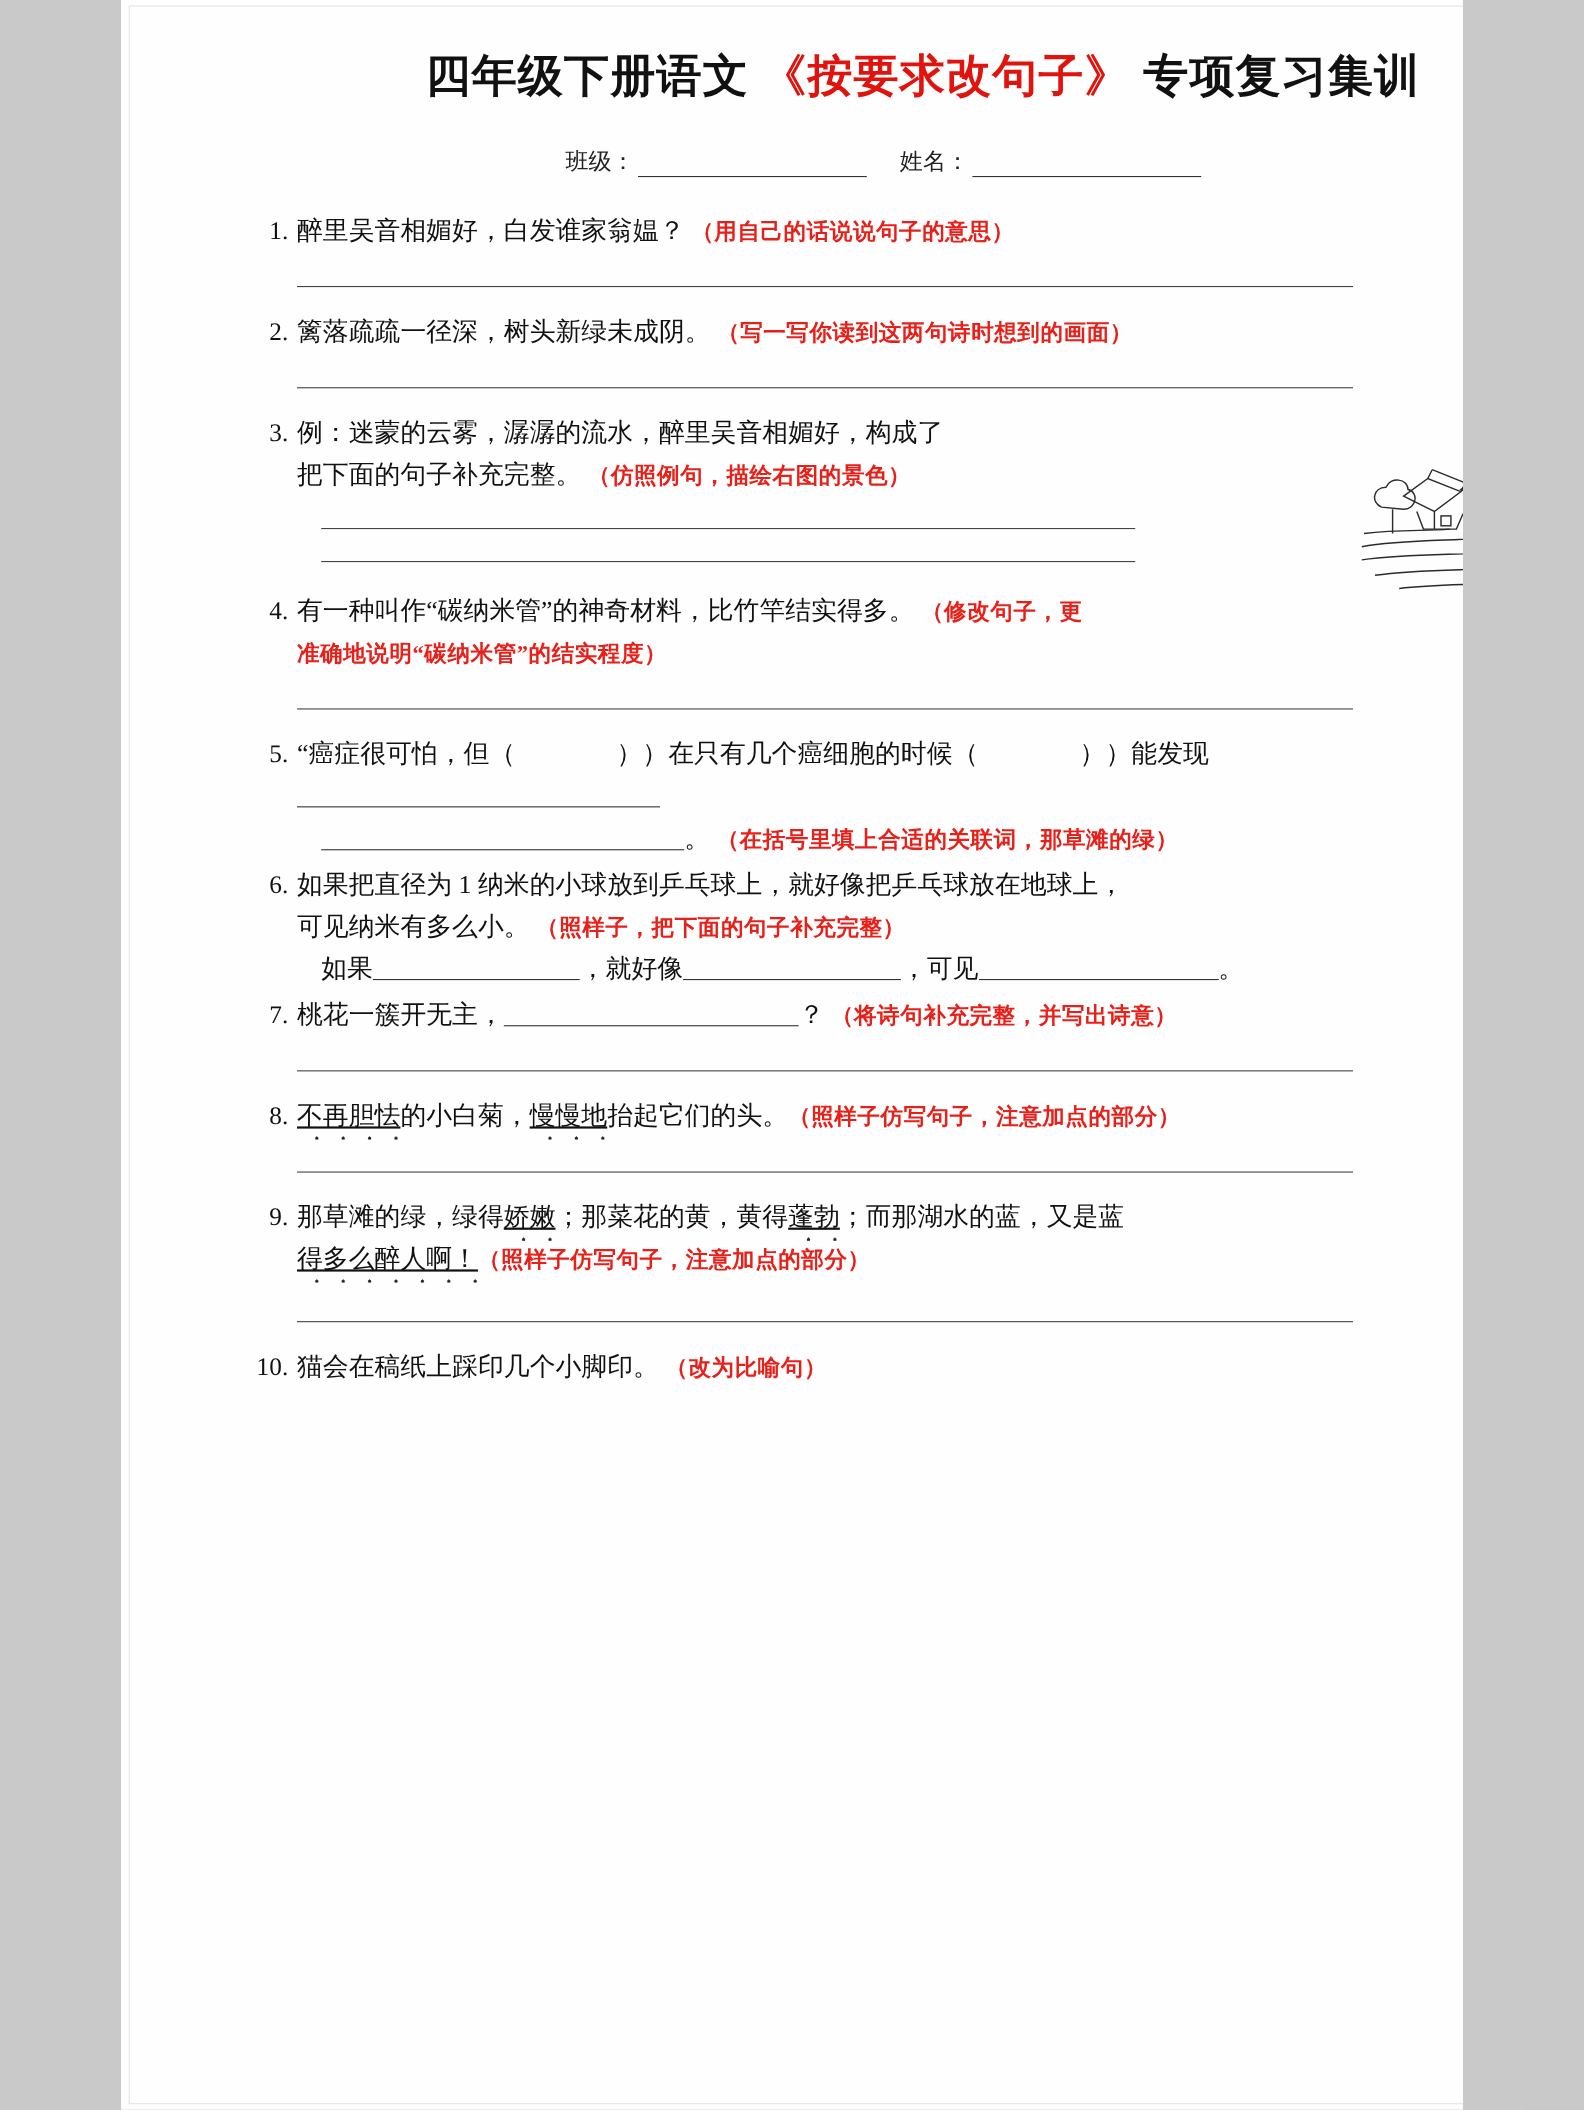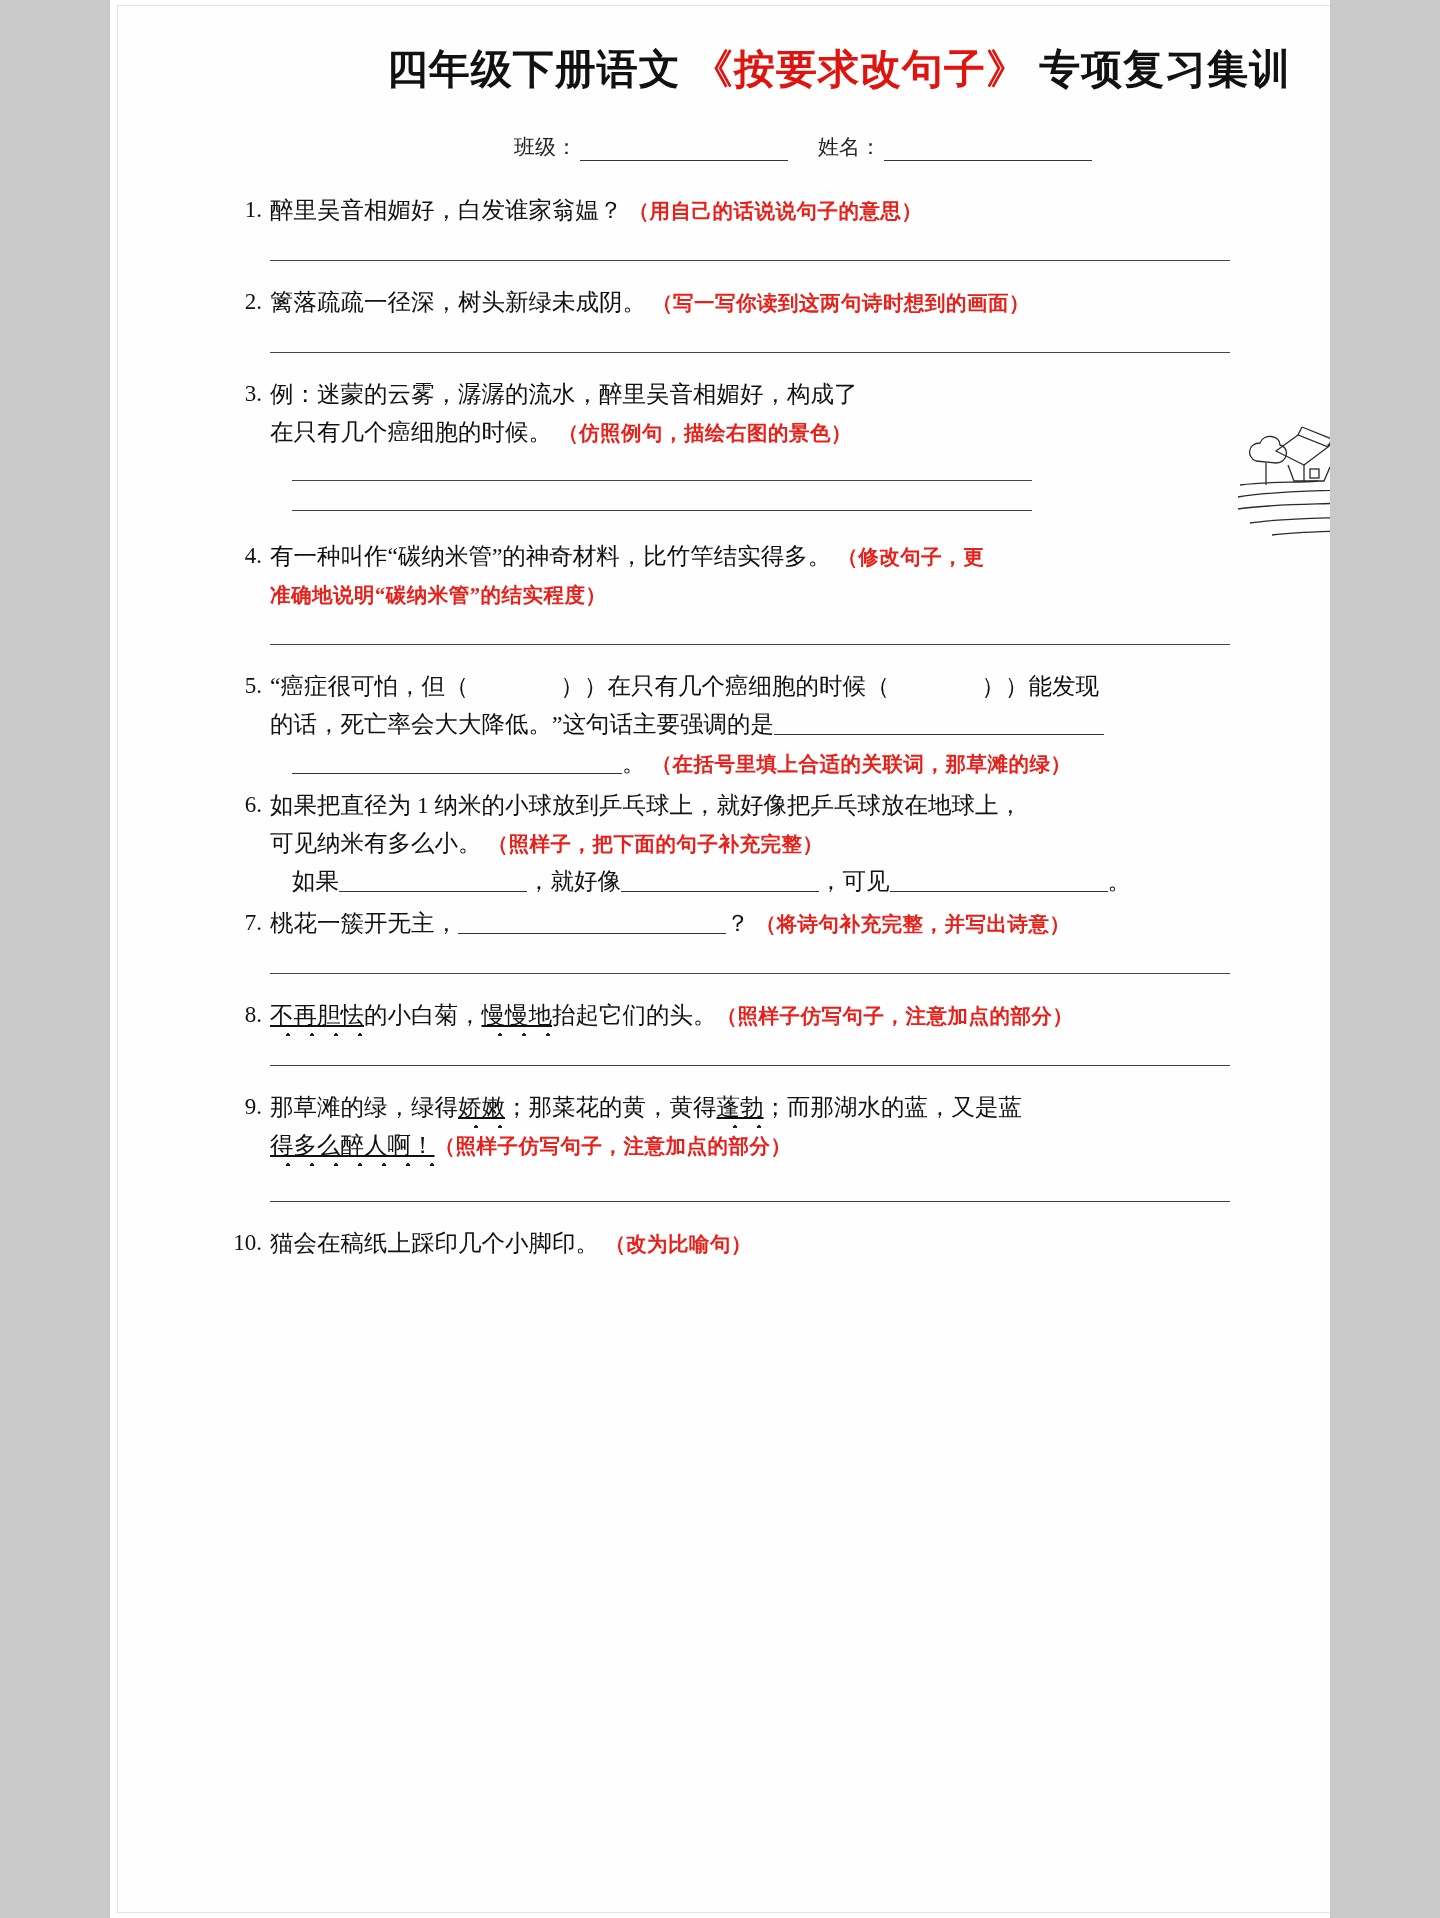--- a/index.html
+++ b/index.html
@@ -201,21 +201,21 @@
           </div>
           <div class="answer-line full"></div>
         </div>
 
         <div class="q q3wrap">
           <span class="qnum">3.</span>
           <div>
             <span>例：迷蒙的云雾，潺潺的流水，醉里吴音相媚好，构成了</span>
           </div>
           <div>
-            <span>在只有几个癌细胞的时候。</span>
+            <span>把下面的句子补充完整。</span>
             <span class="hint">（仿照例句，描绘右图的景色）</span>
           </div>
 
           <div class="pic">
             <svg viewBox="0 0 230 160" width="230" height="160" xmlns="http://www.w3.org/2000/svg">
               <g fill="none" stroke="#2b2b2b" stroke-width="1.3">
 
                 <path d="M44 66 L66 50 L96 62 L72 80 Z"></path>
                 <path d="M66 50 L70 42 M96 62 L100 54"></path>
                 <path d="M70 42 L100 54"></path>
@@ -266,21 +266,21 @@
           </div>
           <div class="answer-line full"></div>
         </div>
 
         <div class="q">
           <span class="qnum">5.</span>
           <div>
             <span>“癌症很可怕，但（</span><span class="paren-gap"></span><span>）</span><span>）在只有几个癌细胞的时候（</span><span class="paren-gap"></span><span>）</span><span>）能发现</span>
           </div>
           <div>
-            <span>的话，死亡率会大大降低。”这句话主要强调的是</span><span class="inline-blank" style="width:330px"></span>
+            <span class="inline-blank" style="width:330px"></span>
           </div>
           <div style="margin-left:22px">
             <span class="inline-blank" style="width:330px"></span><span>。</span>
             <span class="hint">（在括号里填上合适的关联词，那草滩的绿）</span>
           </div>
         </div>
 
         <div class="q">
           <span class="qnum">6.</span>
           <div>

